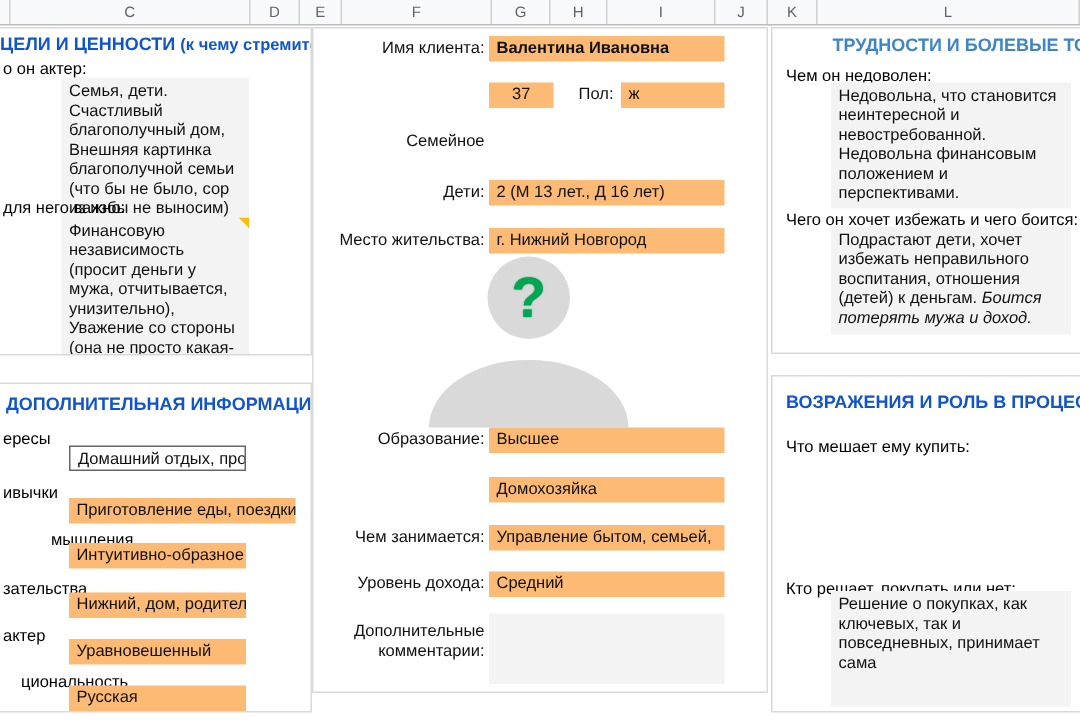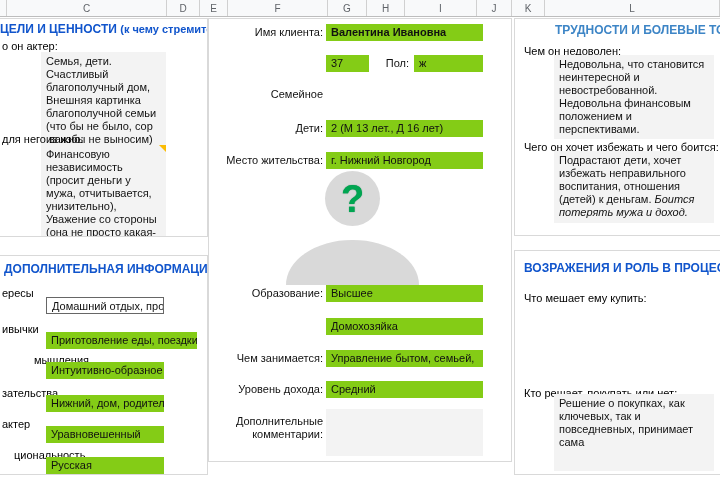--- a/index.html
+++ b/index.html
@@ -16,24 +16,24 @@
     font-size:10px;color:#5f6368;overflow:hidden;}
   
   .card{position:absolute;background:#fff;border:1px solid #d9d9d9;
     box-sizing:border-box;overflow:hidden;}
   .sec-title{position:absolute;font-weight:bold;font-size:12px;white-space:nowrap;}
   .blue1{color:#1155cc;}
   .blue2{color:#3d85c6;}
   .title-note{font-size:11px;}
   .lbl{position:absolute;white-space:nowrap;color:#000;}
   .rlbl{position:absolute;text-align:right;white-space:nowrap;height:17px;line-height:17px;}
-  .vbox{position:absolute;background:#84cc16;height:17px;line-height:17px;
+  .vbox{position:absolute;background:#fdba74;height:17px;line-height:17px;
     padding:0 5px;box-sizing:border-box;white-space:nowrap;overflow:hidden;}
   .vbox.sel{background:#fff;border:1px solid #666;}
-  .vbox.num{text-align:left;}
+  .vbox.num{text-align:center;}
   .vbox.bold{font-weight:bold;}
   .tblock{position:absolute;background:#f3f3f3;padding:3px 5px;box-sizing:border-box;
     font-size:11px;line-height:13px;overflow:hidden;}
   .note-corner{position:absolute;top:0;right:0;width:0;height:0;
     border-left:7px solid transparent;border-top:7px solid #fbbc04;}
   .ital{font-style:italic;}
   
   .head{position:absolute;border-radius:50%;background:#d9d9d9;
     display:flex;align-items:center;justify-content:center;}
   .qmark{color:#00a651;font-size:38px;font-weight:bold;line-height:1;

